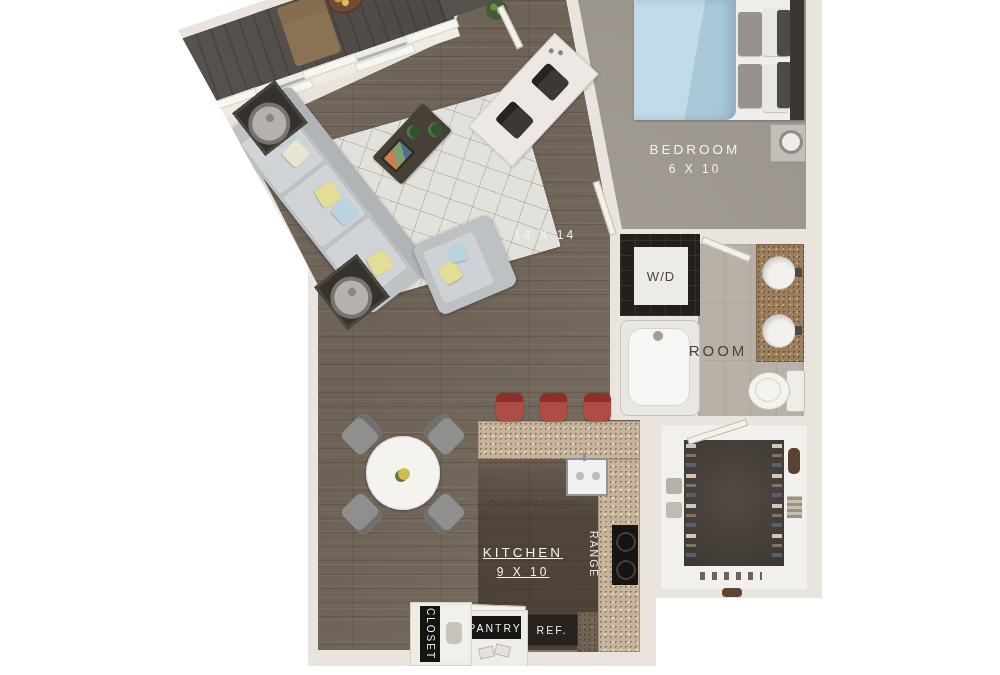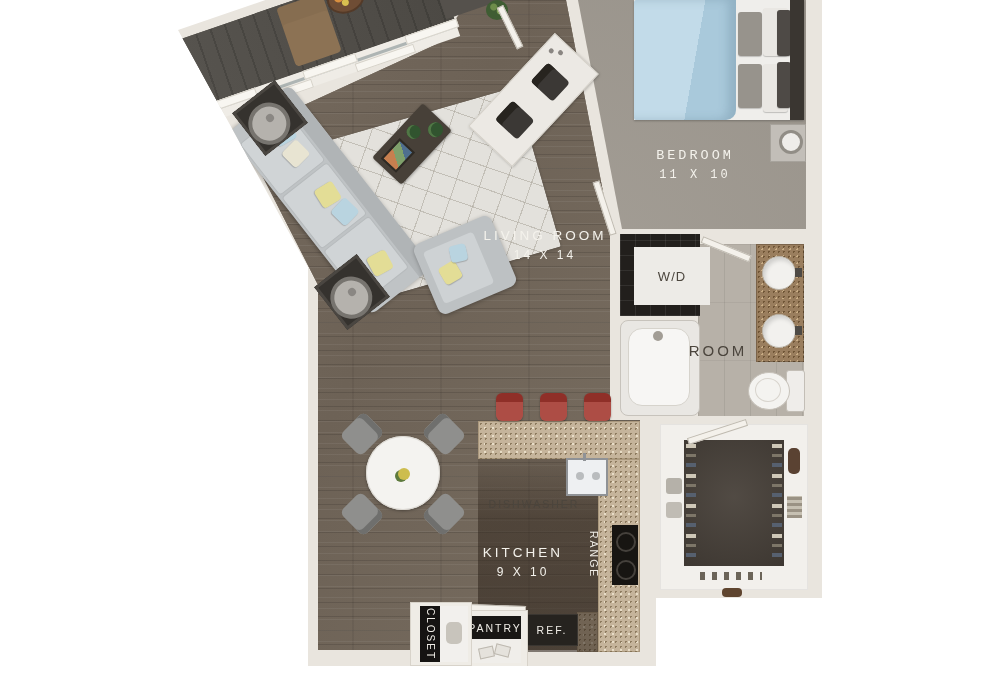--- a/index.html
+++ b/index.html
@@ -60,21 +60,21 @@
   .duvet{left:0;top:0;width:102px;height:120px;background:linear-gradient(100deg,#c2dbe9 58%,#a9c9db 58%);border-radius:2px 0 10px 2px;box-shadow:inset -8px 0 10px rgba(80,110,130,.25);}
   .pillow{border-radius:3px;box-shadow:0 1px 1px rgba(0,0,0,.2);}
   .headboard{left:156px;top:0;width:14px;height:120px;background:#3a3631;}
   .nightstand{left:770px;top:124px;width:34px;height:36px;background:#c2beb8;border:1px solid #a7a39c;}
   .lamp{left:8px;top:5px;width:18px;height:18px;border-radius:50%;background:#efedea;border:3px solid #918d86;}
 
   
   .wd-box{left:620px;top:234px;width:80px;height:82px;background:#221f1c;
     background-image:repeating-linear-gradient(0deg, rgba(255,255,255,.08) 0 1px, transparent 1px 15px),
       repeating-linear-gradient(90deg, rgba(255,255,255,.08) 0 1px, transparent 1px 15px);}
-  .wd-unit{left:14px;top:13px;width:76px;height:58px;background:#edebe7;display:flex;align-items:center;justify-content:center;}
+  .wd-unit{left:14px;top:13px;width:54px;height:58px;background:#edebe7;display:flex;align-items:center;justify-content:center;}
   .tub{left:620px;top:320px;width:78px;height:94px;background:#e9e7e3;border:1px solid #c7c3bc;border-radius:8px;}
   .tub-inner{left:7px;top:7px;width:60px;height:76px;background:#f7f6f4;border:1px solid #d6d3cc;border-radius:14px;}
   .tub-faucet{left:32px;top:10px;width:10px;height:10px;border-radius:50%;background:#a29d95;}
   .vanity{left:756px;top:244px;width:48px;height:118px;background-color:#9a7e5e;
     background-image:radial-gradient(#6f5536 1px, transparent 1px),radial-gradient(#c9ad85 1px, transparent 1px);
     background-size:5px 5px,7px 7px;background-position:0 0,3px 2px;box-shadow:inset 0 0 0 1px rgba(0,0,0,.2);}
   .sink-round{width:32px;height:32px;border-radius:50%;background:#f2f1ee;border:1px solid #b9b2a6;box-shadow:inset 2px 3px 4px rgba(0,0,0,.15);}
   .vfaucet{width:7px;height:9px;background:#4e4a45;}
   .toilet{left:748px;top:368px;width:56px;height:44px;}
   .toilet-tank{left:38px;top:2px;width:17px;height:40px;background:#efedea;border:1px solid #c3beb6;border-radius:3px;}
@@ -292,27 +292,26 @@
       <div class="abs tpillow" style="left:32px;top:16px;width:17px;height:17px;background:#b9d4e0;transform:rotate(10deg);"></div>
     </div>
     <div class="abs console">
       <div class="abs deskchair" style="left:22px;"></div>
       <div class="abs deskchair" style="left:74px;"></div>
       <div class="abs" style="left:108px;top:6px;width:5px;height:5px;border-radius:50%;background:#8a8682;"></div>
       <div class="abs" style="left:113px;top:14px;width:5px;height:5px;border-radius:50%;background:#8a8682;"></div>
     </div>
 
     <div class="abs lbl" style="left:478px;top:226px;width:134px;">
-      <div class="lbl-name">LIVING ROOM</div>
       <div class="dims">14 X 14</div>
     </div>
-    <div class="abs lbl" style="left:630px;top:146px;width:130px;font-family:Liberation Mono, monospace;">
+    <div class="abs lbl" style="left:630px;top:140px;width:130px;">
       <div class="lbl-name">BEDROOM</div>
-      <div class="dims">11 X 10</div>
-    </div>
-    <div class="abs lbl" style="left:468px;top:543px;width:110px;">
+      <div class="dims">6 X 10</div>
+    </div>
+    <div class="abs lbl" style="left:468px;top:543px;width:110px;text-decoration:underline;">
       <div class="lbl-name">KITCHEN</div>
       <div class="dims">9 X 10</div>
     </div>
     <div class="abs lbl-dark" style="left:478px;top:498px;width:112px;text-align:center;font-size:10.5px;letter-spacing:2px;">DISHWASHER</div>
 
   </div>
 </div>
 
 </body></html>

